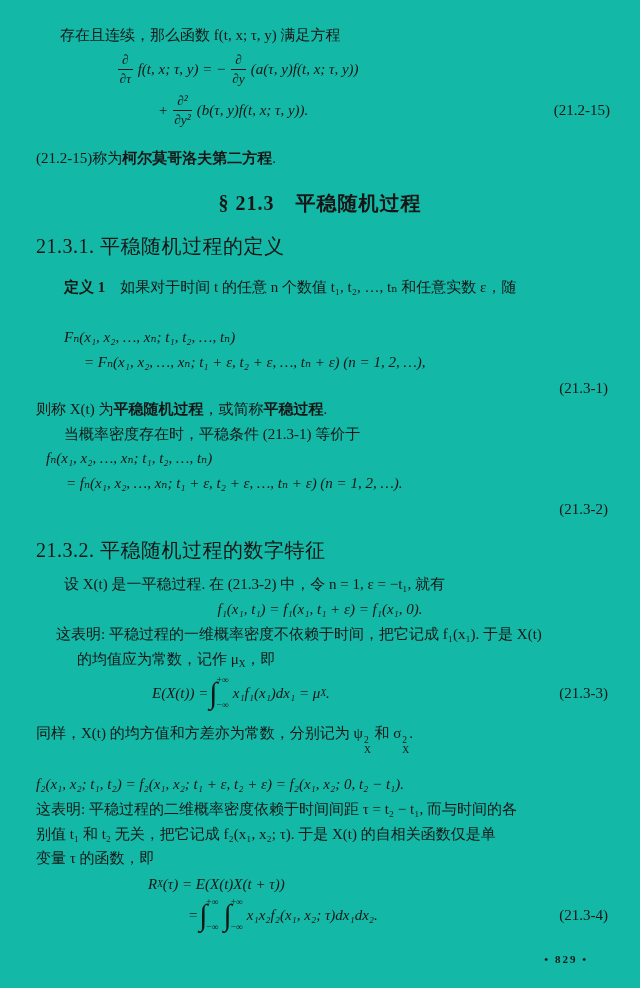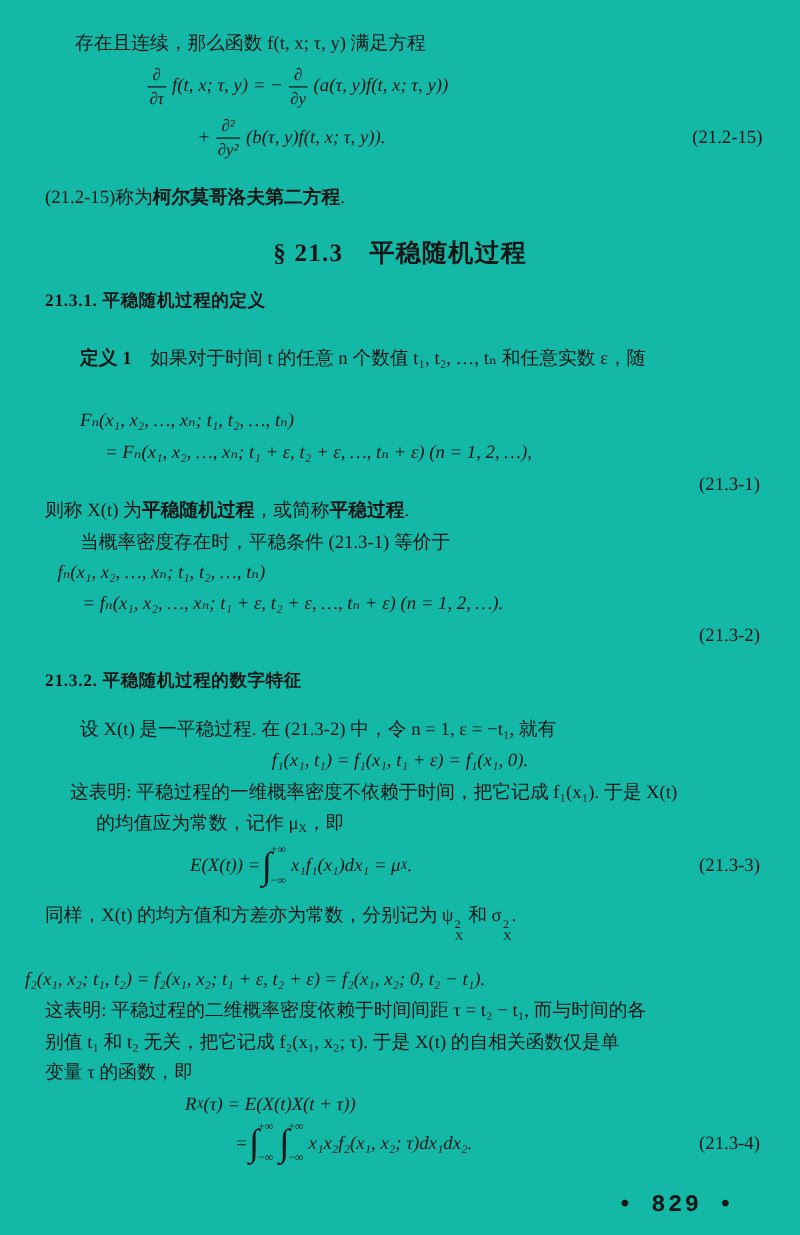--- a/index.html
+++ b/index.html
@@ -23,22 +23,22 @@
         vertical-align:middle;margin:0 5px;font-size:13.5px;line-height:1.15;}
   .frac .num{border-bottom:1.3px solid #161616;padding:0 4px 1px;}
   .frac .den{padding-top:1px;}
   .intwrap{display:inline-flex;align-items:center;margin:0 1px;}
   .intsym{font-size:30px;line-height:1;font-weight:400;}
   .intlims{display:inline-flex;flex-direction:column;justify-content:space-between;
            height:34px;font-size:9.5px;font-style:normal;margin:0 3px 0 -1px;line-height:1;}
   .ss{display:inline-flex;flex-direction:column;align-items:flex-start;
       font-size:9.5px;line-height:1.05;vertical-align:-5px;font-style:normal;margin-left:1px;}
   .h-section{font-weight:bold;font-size:20px;letter-spacing:1px;}
-  .h-sub{font-size:14px;letter-spacing:0.5px;font-weight:bold;}
-  .pagenum{font-weight:bold;letter-spacing:2px;font-size:19px;font-family:Liberation Mono, monospace;}
+  .h-sub{font-size:20px;letter-spacing:0.5px;}
+  .pagenum{font-weight:bold;letter-spacing:2px;font-size:11px;}
 </style>
 </head>
 <body>
 
 <div class="page">
 
   <div class="line" style="left:60px;top:25px;">存在且连续，那么函数 f(t, x; τ, y) 满足方程</div>
 
   <div class="line eq" style="left:113px;top:52px;">
       <span class="frac">
@@ -119,21 +119,21 @@
 
   <div class="line" style="left:36px;top:723px;"><span>同样，X(t) 的均方值和方差亦为常数，分别记为 ψ</span><span class="ss">
         <span>2</span>
         <span>X</span>
       </span><span> 和 σ</span><span class="ss">
         <span>2</span>
         <span>X</span>
       </span><span>.</span></div>
 
 
-  <div class="line eq" style="left:20px;top:774px;">f₂(x₁, x₂; t₁, t₂) = f₂(x₁, x₂; t₁ + ε, t₂ + ε) = f₂(x₁, x₂; 0, t₂ − t₁).</div>
+  <div class="line eq" style="left:36px;top:774px;">f₂(x₁, x₂; t₁, t₂) = f₂(x₁, x₂; t₁ + ε, t₂ + ε) = f₂(x₁, x₂; 0, t₂ − t₁).</div>
 
   <div class="line" style="left:36px;top:799px;">这表明: 平稳过程的二维概率密度依赖于时间间距 τ = t₂ − t₁, 而与时间的各</div>
 
   <div class="line" style="left:36px;top:824px;">别值 t₁ 和 t₂ 无关，把它记成 f₂(x₁, x₂; τ). 于是 X(t) 的自相关函数仅是单</div>
 
   <div class="line" style="left:36px;top:848px;">变量 τ 的函数，即</div>
 
   <div class="line eq" style="left:148px;top:874px;">
       <span>R</span>
       <span class="subs">X</span>

